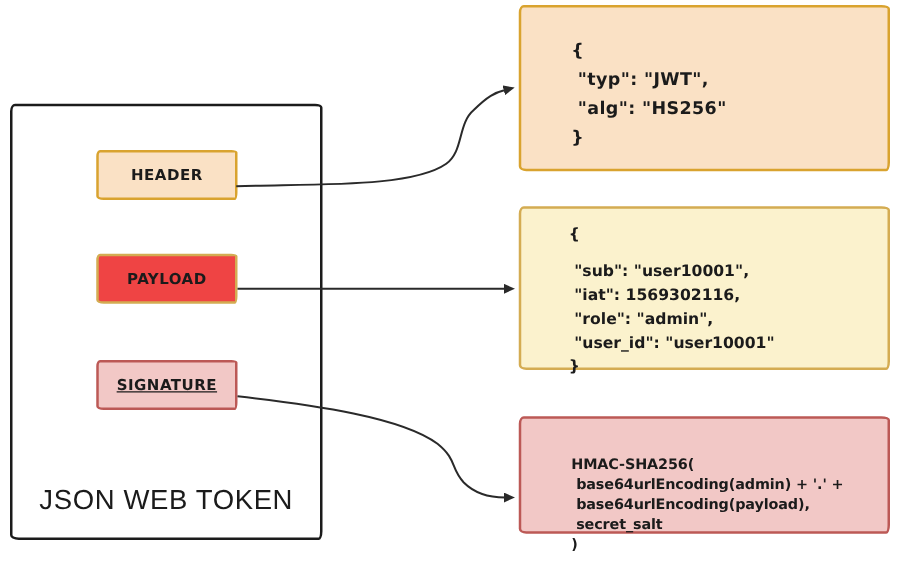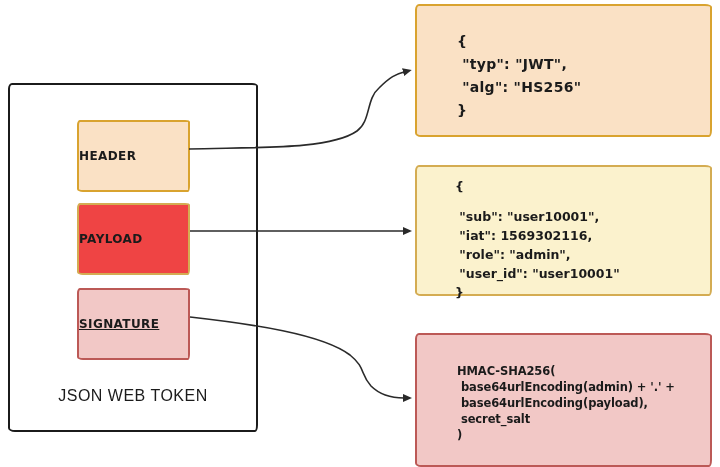--- a/index.html
+++ b/index.html
@@ -21,58 +21,59 @@
     position: absolute;
     left: 8px; top: 83px;
     width: 250px; height: 349px;
     border: 2px solid #1b1b1b;
     background: #ffffff;
     box-sizing: border-box;
     border-radius: 4px 6px 3px 7px / 6px 3px 7px 4px;
   }
   .part-box {
     position: absolute;
-    width: 113px; height: 72px;
+    width: 113px; height: 40px;
     border: 2px solid;
     box-sizing: border-box;
     display: flex;
     align-items: center;
+    justify-content: center;
     border-radius: 3px 5px 2px 6px / 5px 2px 6px 3px;
   }
   .part-box .part-label {
     font-size: 12px;
     font-weight: bold;
     letter-spacing: 0.4px;
     white-space: nowrap;
   }
   .box-header    { left: 77px; top: 120px; }
   .box-payload   { left: 77px; top: 203px; }
   .box-signature { left: 77px; top: 288px; text-decoration: underline; }
   .jwt-title {
     position: absolute;
     left: 8px; top: 387px;
     width: 250px;
     text-align: center;
     font-family: "Liberation Sans", sans-serif;
-    font-size: 16px;
+    font-size: 22px;
     font-weight: 400;
     letter-spacing: 0.5px;
     white-space: nowrap;
   }
   
   .detail-box {
     position: absolute;
     width: 297px;
     border: 2px solid;
     box-sizing: border-box;
     border-radius: 4px 7px 3px 6px / 6px 3px 7px 4px;
   }
   .detail-header    { left: 415px; top: 4px;   height: 133px; padding: 24px 8px 0 40px; }
   .detail-payload   { left: 415px; top: 165px; height: 131px; padding: 10px 8px 0 38px; }
-  .detail-signature { left: 415px; top: 333px; height: 134px; padding: 28px 6px 16px 40px; }
+  .detail-signature { left: 415px; top: 333px; height: 94px; padding: 28px 6px 16px 40px; }
   .code-line {
     white-space: pre;
     font-weight: bold;
   }
   .detail-header .code-line {
     font-size: 14px;
     line-height: 23px;
     min-height: 23px;
     letter-spacing: 0.3px;
   }

